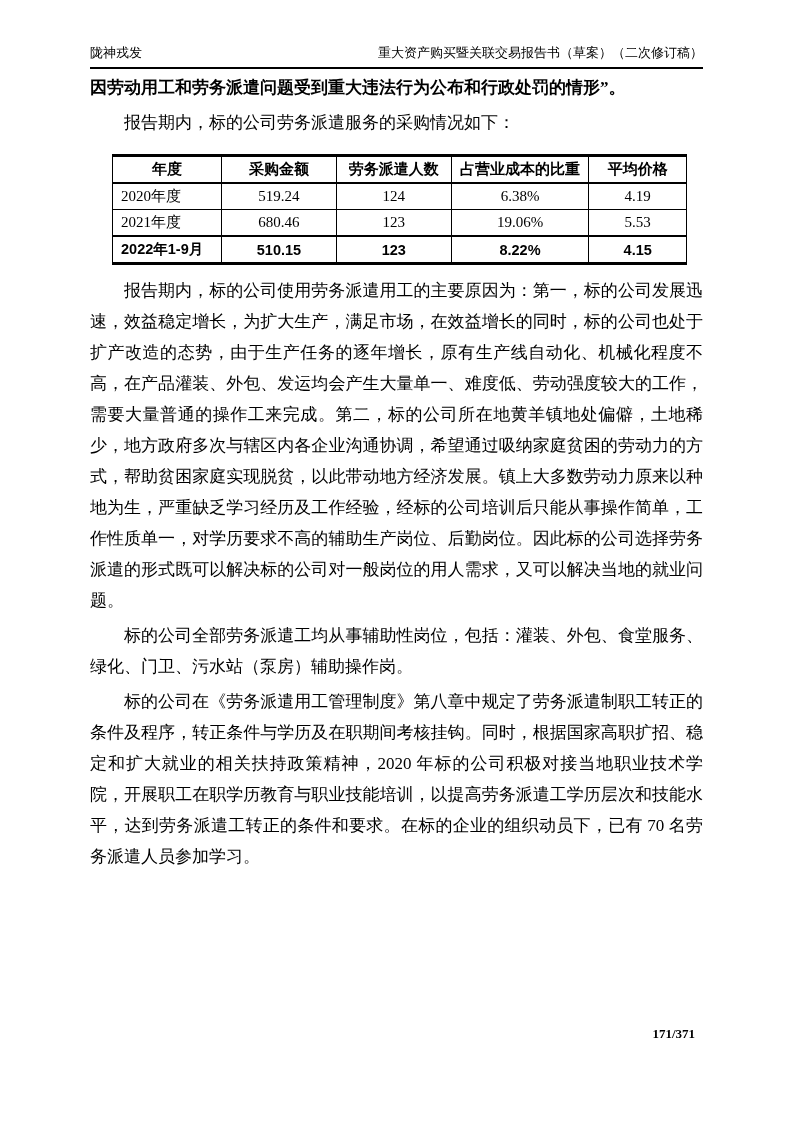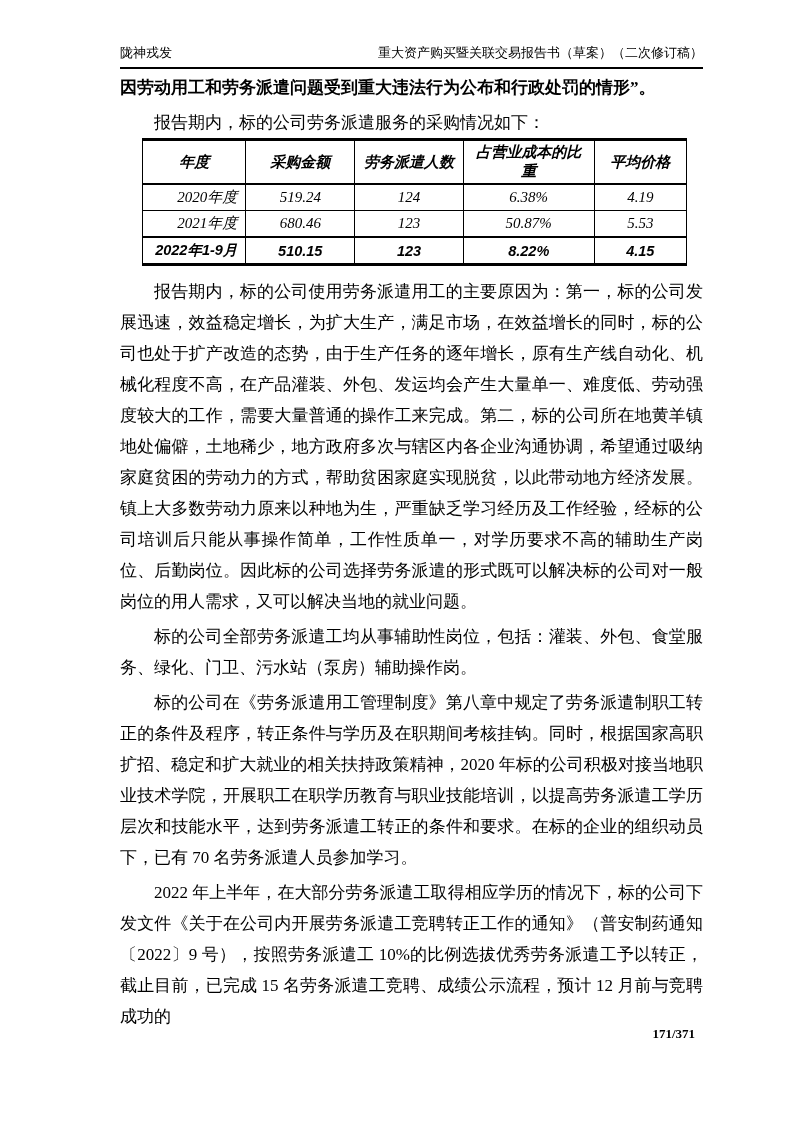--- a/index.html
+++ b/index.html
@@ -7,21 +7,21 @@
     padding: 0;
     background: #ffffff;
     color: #000000;
     font-family: "Liberation Serif", "DejaVu Serif", serif;
   }
   .page {
     position: relative;
     width: 793px;
     height: 1122px;
     box-sizing: border-box;
-    padding: 44px 90px 0 120px;
+    padding: 44px 90px 0 90px;
     background: #ffffff;
     overflow: hidden;
   }
   
   .page-header {
     display: flex;
     justify-content: space-between;
     align-items: flex-end;
     font-size: 13px;
     line-height: 17px;
@@ -43,44 +43,43 @@
     text-align: right;
     font-size: 15px;
     line-height: 22px;
     margin: 3px 16px 3px 0;
   }
   
   table.data-table {
     border-collapse: collapse;
     table-layout: fixed;
     width: calc(100% - 38px);
-    margin: 0 16px 0 22px;
+    margin: 16px 16px 0 22px;
     font-size: 15px;
-    font-style: italic;
   }
   table.data-table col.c1 { width: 19%; }
   table.data-table col.c2 { width: 20%; }
   table.data-table col.c3 { width: 20%; }
   table.data-table col.c4 { width: 24%; }
   table.data-table col.c5 { width: 17%; }
   table.data-table th,
   table.data-table td {
     border: 1px solid #000000;
     padding: 2px 8px;
     height: 21px;
     overflow: hidden;
     box-sizing: content-box;
   }
   table.data-table thead th {
     border-top: 3px solid #000000;
     border-bottom: 2px solid #000000;
     font-weight: bold;
     text-align: center;
   }
-  table.data-table td:first-child { text-align: right; }
+  table.data-table td:first-child { text-align: left; }
   table.data-table td:not(:first-child) { text-align: center; }
   table.data-table tr.total-row td {
     border-top: 2px solid #000000;
     border-bottom: 3px solid #000000;
     font-weight: bold;
     font-family: "Liberation Sans", "DejaVu Sans", sans-serif;
     font-size: 14.5px;
   }
   
   .page-footer {
@@ -130,38 +129,37 @@
           <td>2020年度</td>
           <td>519.24</td>
           <td>124</td>
           <td>6.38%</td>
           <td>4.19</td>
         </tr>
         <tr>
           <td>2021年度</td>
           <td>680.46</td>
           <td>123</td>
-          <td>50.87%</td>
+          <td>19.06%</td>
           <td>5.53</td>
         </tr>
         <tr class="total-row">
           <td>2022年1-9月</td>
           <td>510.15</td>
           <td>123</td>
           <td>8.22%</td>
           <td>4.15</td>
         </tr>
       </tbody>
     </table>
 
     <p class="after-table">报告期内，标的公司使用劳务派遣用工的主要原因为：第一，标的公司发展迅速，效益稳定增长，为扩大生产，满足市场，在效益增长的同时，标的公司也处于扩产改造的态势，由于生产任务的逐年增长，原有生产线自动化、机械化程度不高，在产品灌装、外包、发运均会产生大量单一、难度低、劳动强度较大的工作，需要大量普通的操作工来完成。第二，标的公司所在地黄羊镇地处偏僻，土地稀少，地方政府多次与辖区内各企业沟通协调，希望通过吸纳家庭贫困的劳动力的方式，帮助贫困家庭实现脱贫，以此带动地方经济发展。镇上大多数劳动力原来以种地为生，严重缺乏学习经历及工作经验，经标的公司培训后只能从事操作简单，工作性质单一，对学历要求不高的辅助生产岗位、后勤岗位。因此标的公司选择劳务派遣的形式既可以解决标的公司对一般岗位的用人需求，又可以解决当地的就业问题。</p>
 
     <p>标的公司全部劳务派遣工均从事辅助性岗位，包括：灌装、外包、食堂服务、绿化、门卫、污水站（泵房）辅助操作岗。</p>
 
     <p>标的公司在《劳务派遣用工管理制度》第八章中规定了劳务派遣制职工转正的条件及程序，转正条件与学历及在职期间考核挂钩。同时，根据国家高职扩招、稳定和扩大就业的相关扶持政策精神，2020 年标的公司积极对接当地职业技术学院，开展职工在职学历教育与职业技能培训，以提高劳务派遣工学历层次和技能水平，达到劳务派遣工转正的条件和要求。在标的企业的组织动员下，已有 70 名劳务派遣人员参加学习。</p>
 
-    <p>2022 年上半年，在大部分劳务派遣工取得相应学历的情况下，标的公司下发文件《关于在公司内开展劳务派遣工竞聘转正工作的通知》（普安制药通知〔2022〕9 号），按照劳务派遣工 10%的比例选拔优秀劳务派遣工予以转正，截止目前，已完成 15 名劳务派遣工竞聘、成绩公示流程，预计 12 月前与竞聘成功的</p>
 
   </div>
 
   <div class="page-footer">171/371</div>
 
 </div>
 
 </body></html>

